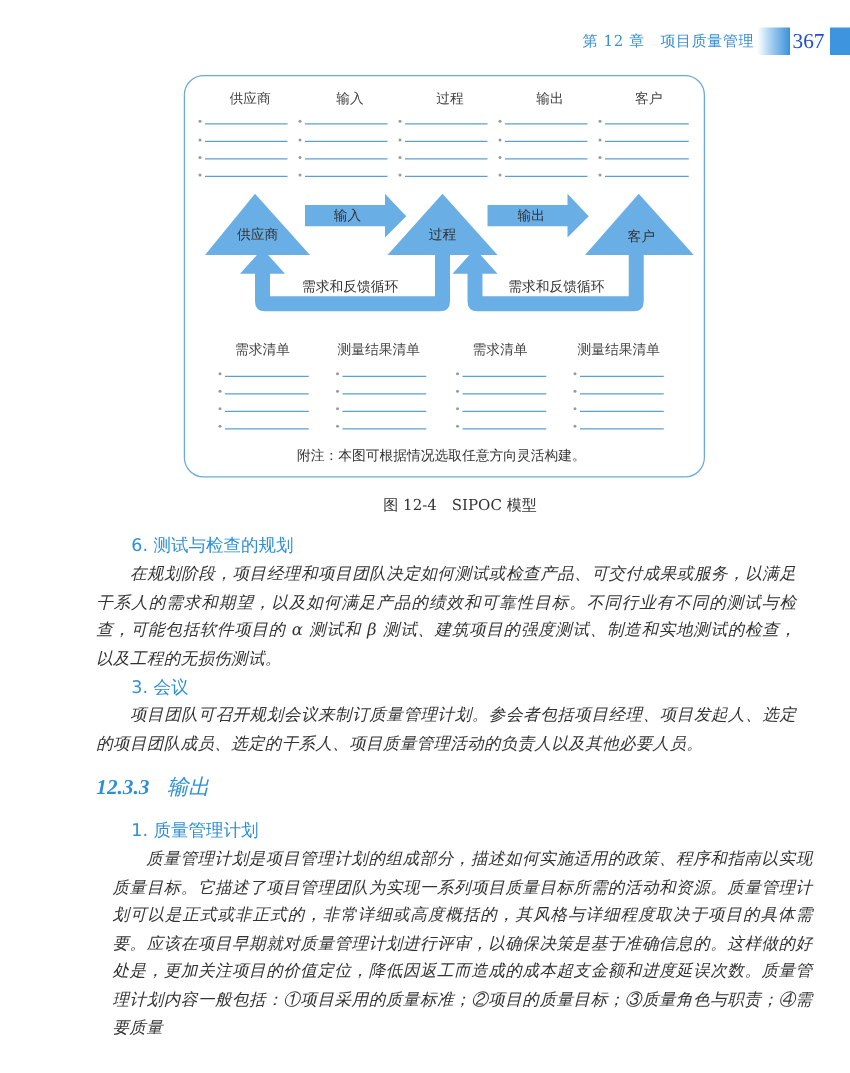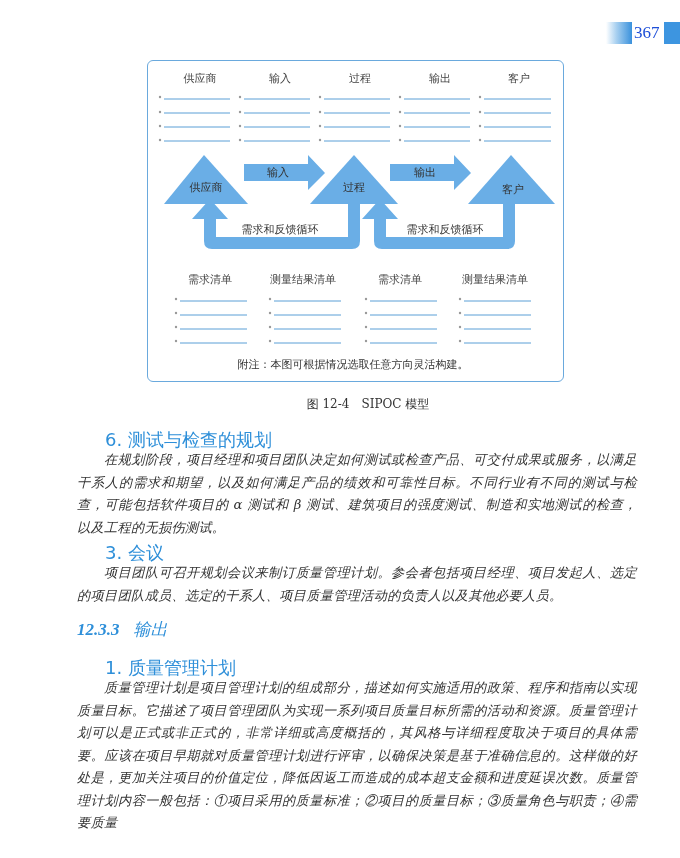--- a/index.html
+++ b/index.html
@@ -6,34 +6,35 @@
   body { width:680px; height:858px; background:#ffffff; position:relative; overflow:hidden;
          font-family: "DejaVu Serif", "Liberation Serif", serif; color:#2b2b2b; }
   .header { position:absolute; top:22px; left:0; width:680px; height:24px; }
   .header .chapter { position:absolute; left:466px; top:3px; font-size:12px; color:#3a8ed6; letter-spacing:0.5px; }
   .header .grad { position:absolute; left:606px; top:0; width:26px; height:22px;
                   background:linear-gradient(90deg,#ffffff 0%,#a8d0f0 40%,#3a91dc 100%); }
   .header .pagenum { position:absolute; left:634px; top:1px; font-size:17px; color:#1d4ed8; font-family:"Liberation Serif", serif; }
   .header .edge { position:absolute; left:664px; top:0; width:16px; height:22px; background:#3d95e0; }
 
   .figure { position:absolute; left:147px; top:60px; width:415px; height:320px;
-            border:1.5px solid #6aa9dd; border-radius:6px; }
+            border:1.5px solid #6aa9dd; border-radius:16px; }
   .figure svg { position:absolute; left:0; top:0; }
   .caption { position:absolute; top:396px; left:0; width:680px; text-align:center; font-size:12px; color:#333;margin-left:28px; }
 
-  .h4 { position:absolute; left:105px; font-family:"DejaVu Sans", sans-serif; font-size:18px; color:#2e8fd9; }
+  .h4 { position:absolute; left:105px; font-family:"DejaVu Sans", sans-serif; font-size:14px; color:#2e8fd9; }
   .h3 { position:absolute; left:77px; font-family:"Liberation Serif", serif; font-size:17px; font-weight:bold; color:#2e8fd9; }
   .h3 .t { font-weight:normal; margin-left:14px; }
   .para { position:absolute; left:77px; width:560px; font-size:13.2px; line-height:22.5px; color:#333;
           text-align:justify; text-indent:27px; letter-spacing:0.3px;font-style:italic; }
 </style>
 </head>
 <body>
 
 <div class="header">
+  <span class="chapter">第 12 章　项目质量管理</span>
   <span class="grad"></span>
   <span class="pagenum">367</span>
   <span class="edge"></span>
 </div>
 
 <div class="figure">
   <svg width="415" height="320" viewBox="0 0 415 320">
     <g font-family="DejaVu Sans, sans-serif" font-size="11" fill="#444" text-anchor="middle">
 
       <text x="52" y="21">供应商</text>
@@ -167,13 +168,13 @@
 <div class="para" style="top:449px;">在规划阶段，项目经理和项目团队决定如何测试或检查产品、可交付成果或服务，以满足干系人的需求和期望，以及如何满足产品的绩效和可靠性目标。不同行业有不同的测试与检查，可能包括软件项目的 α 测试和 β 测试、建筑项目的强度测试、制造和实地测试的检查，以及工程的无损伤测试。</div>
 
 <div class="h4" style="top:541px;">3. 会议</div>
 <div class="para" style="top:562px;">项目团队可召开规划会议来制订质量管理计划。参会者包括项目经理、项目发起人、选定的项目团队成员、选定的干系人、项目质量管理活动的负责人以及其他必要人员。</div>
 
 <div class="h3" style="top:618px;font-style:italic;">
   <span>12.3.3</span><span class="t">输出</span>
 </div>
 
 <div class="h4" style="top:656px;">1. 质量管理计划</div>
-<div class="para" style="top:677px;">质量管理计划是项目管理计划的组成部分，描述如何实施适用的政策、程序和指南以实现质量目标。它描述了项目管理团队为实现一系列项目质量目标所需的活动和资源。质量管理计划可以是正式或非正式的，非常详细或高度概括的，其风格与详细程度取决于项目的具体需要。应该在项目早期就对质量管理计划进行评审，以确保决策是基于准确信息的。这样做的好处是，更加关注项目的价值定位，降低因返工而造成的成本超支金额和进度延误次数。质量管理计划内容一般包括：①项目采用的质量标准；②项目的质量目标；③质量角色与职责；④需要质量</div>
+<div class="para" style="top:677px;margin-left:13px;">质量管理计划是项目管理计划的组成部分，描述如何实施适用的政策、程序和指南以实现质量目标。它描述了项目管理团队为实现一系列项目质量目标所需的活动和资源。质量管理计划可以是正式或非正式的，非常详细或高度概括的，其风格与详细程度取决于项目的具体需要。应该在项目早期就对质量管理计划进行评审，以确保决策是基于准确信息的。这样做的好处是，更加关注项目的价值定位，降低因返工而造成的成本超支金额和进度延误次数。质量管理计划内容一般包括：①项目采用的质量标准；②项目的质量目标；③质量角色与职责；④需要质量</div>
 
 </body></html>

